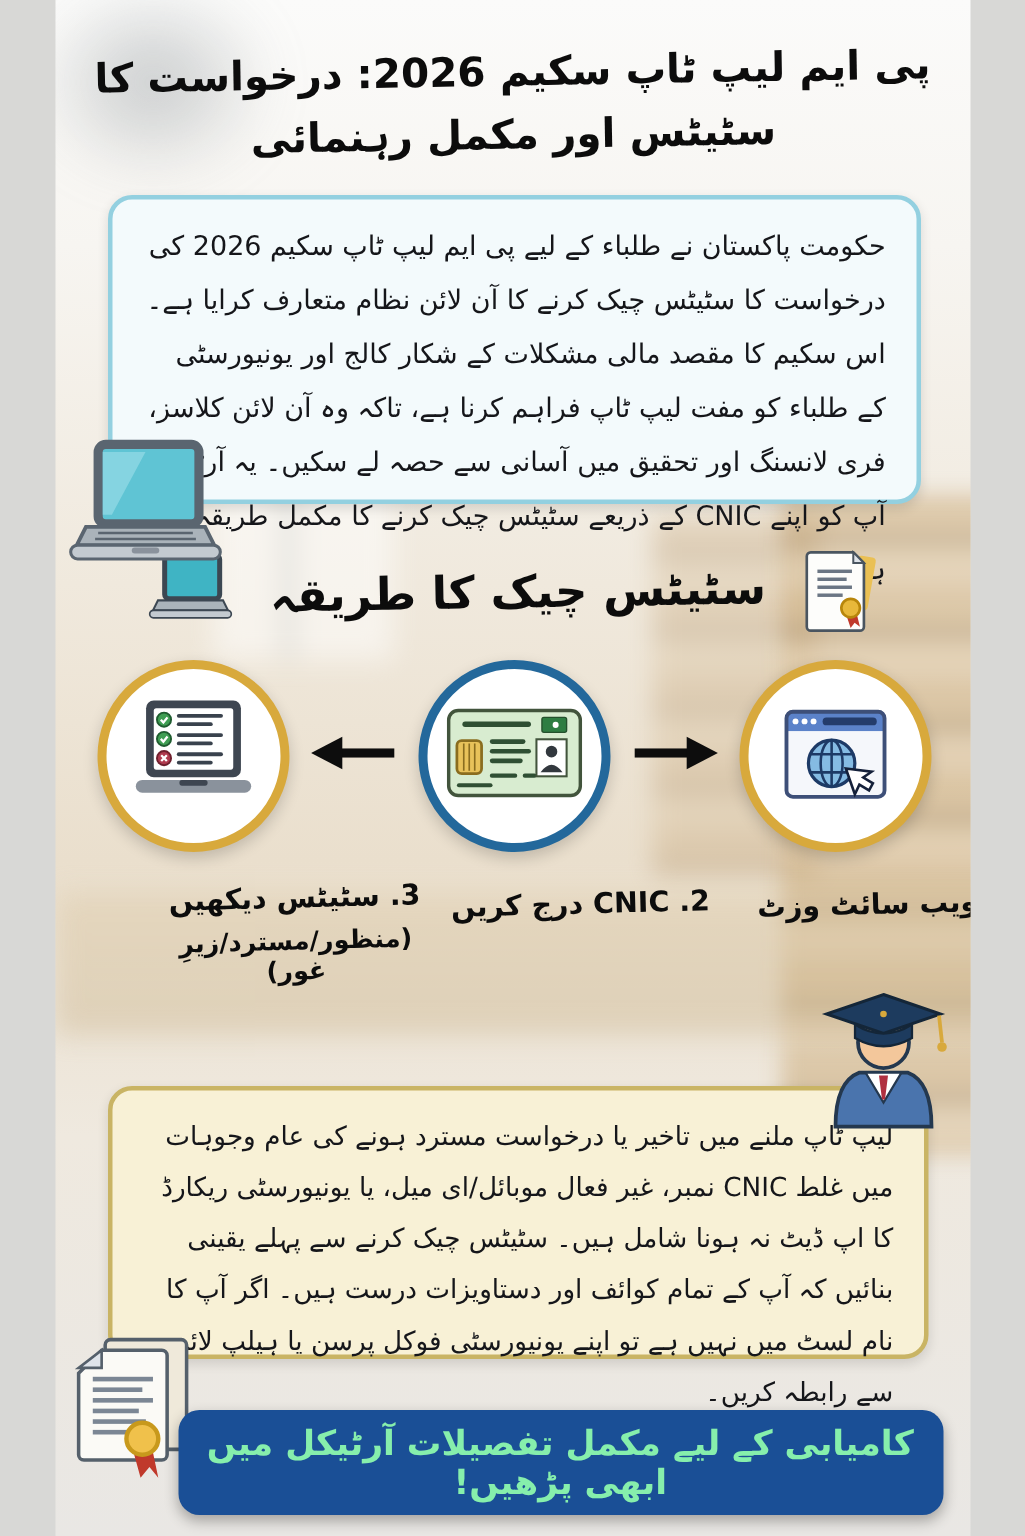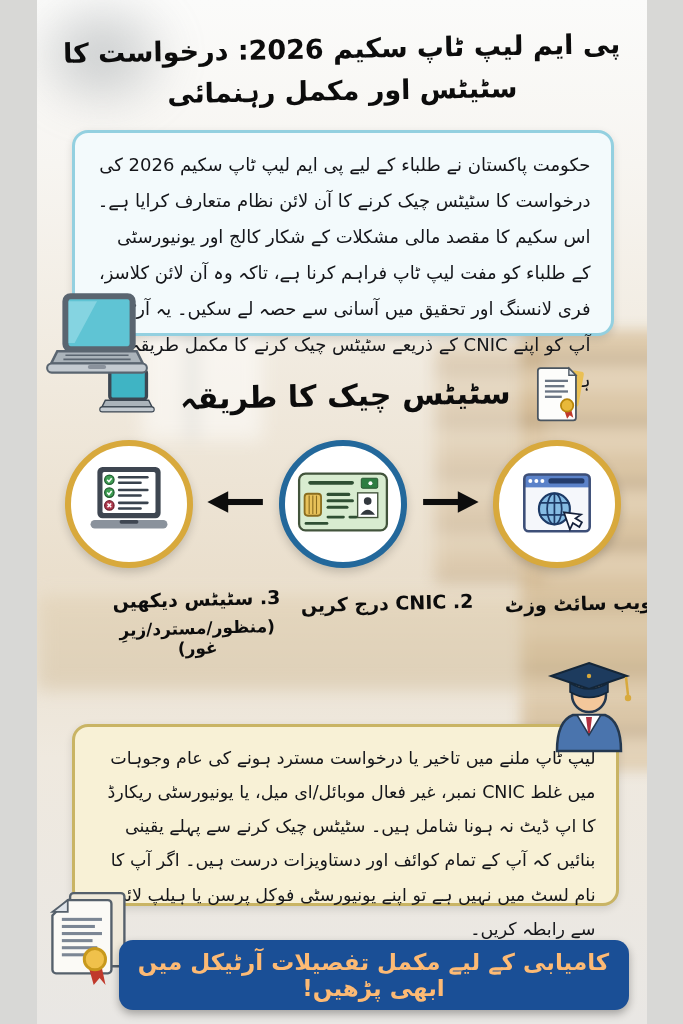--- a/index.html
+++ b/index.html
@@ -33,21 +33,21 @@
   .ring-gold{border:6px solid #d8a93c;}
   .ring-blue{border:6px solid #23689b;}
   .labels{position:absolute;z-index:3;top:588px;left:0;right:0;height:90px;}
   .step-label{position:absolute;direction:rtl;font-size:19px;font-weight:bold;color:#0c0c0c;text-align:center;transform:rotate(-1.5deg);}
   .lbl-1{left:450px;width:210px;top:4px;}
   .lbl-2{left:240px;width:220px;top:4px;}
   .lbl-3{left:60px;width:200px;top:0;}
   .sublabel{font-size:17px;margin-top:8px;}
   .banner{position:absolute;z-index:4;left:82px;right:18px;top:940px;height:70px;background:#1a4f96;border-radius:14px;
     display:flex;align-items:center;justify-content:center;box-shadow:0 4px 9px rgba(0,0,0,.3);}
-  .banner-text{direction:rtl;color:#fdba74;font-size:23px;font-weight:bold;text-align:center;padding:0 14px;}
+  .banner-text{direction:rtl;color:#86efac;font-size:23px;font-weight:bold;text-align:center;padding:0 14px;}
 </style>
 </head>
 <body>
 
 <div class="stage">
 
   <div class="bg bg-smudge"></div>
   <div class="bg bg-window"></div>
   <div class="bg bg-shelf-mid"></div>
   <div class="bg bg-shelf-right"></div>

